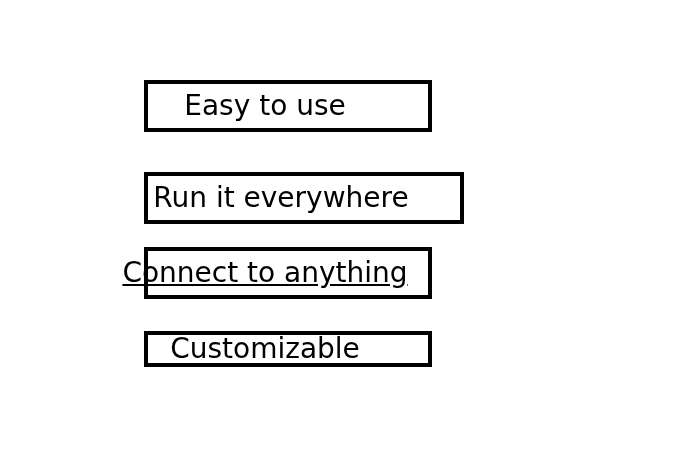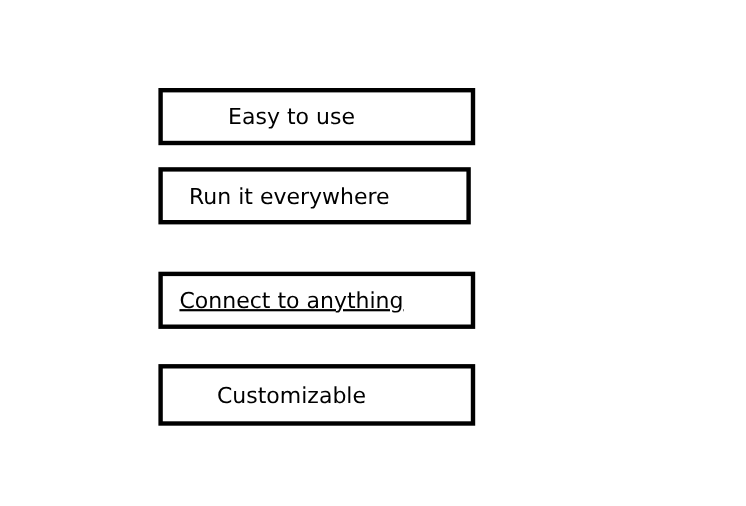--- a/index.html
+++ b/index.html
@@ -24,33 +24,33 @@
     position: absolute;
     box-sizing: border-box;
     background: #ffffff;
     border: 4px solid #000000;
     display: flex;
     align-items: center;
     justify-content: center;
   }
   .feature-label {
     font-family: "DejaVu Sans", sans-serif;
-    font-size: 20px;
+    font-size: 28px;
     line-height: 1;
     color: #000000;
     white-space: nowrap;
     letter-spacing: 0px;
     position: relative;
     left: -23px;
   }
   
   #box-0 { left: 144px; top: 80px;  width: 288px; height: 52px; }
-  #box-1 { left: 144px; top: 152px; width: 284px; height: 52px; }
+  #box-1 { left: 144px; top: 172px; width: 320px; height: 52px; }
   #box-2 { left: 144px; top: 247px; width: 288px; height: 52px; text-decoration: underline; }
-  #box-3 { left: 144px; top: 331px; width: 288px; height: 56px; }
+  #box-3 { left: 144px; top: 331px; width: 288px; height: 36px; }
 </style>
 </head>
 <body>
 
 <div id="canvas">
 
   <div class="feature-box" id="box-0">
     <span class="feature-label">Easy to use</span>
   </div>
 

